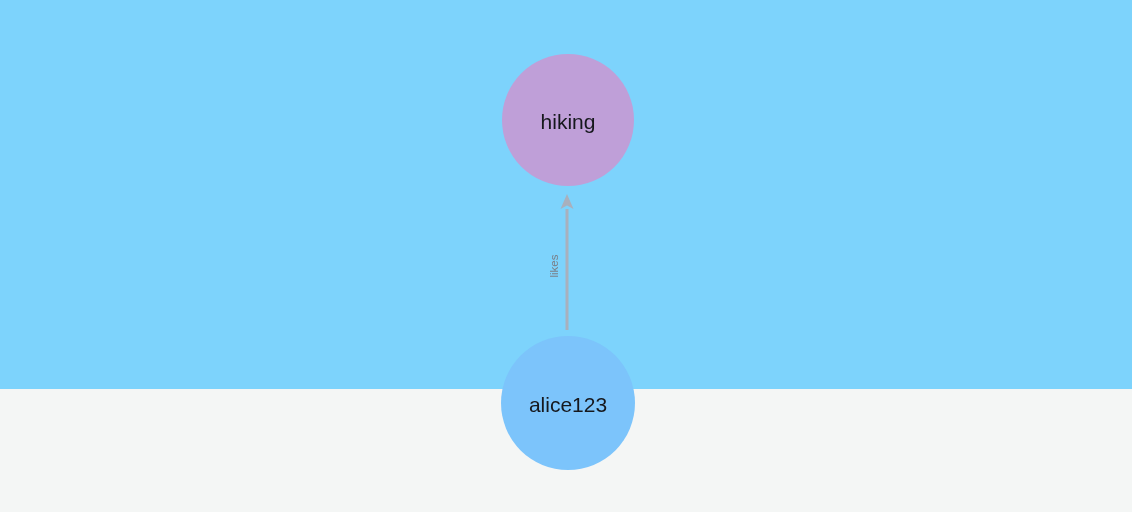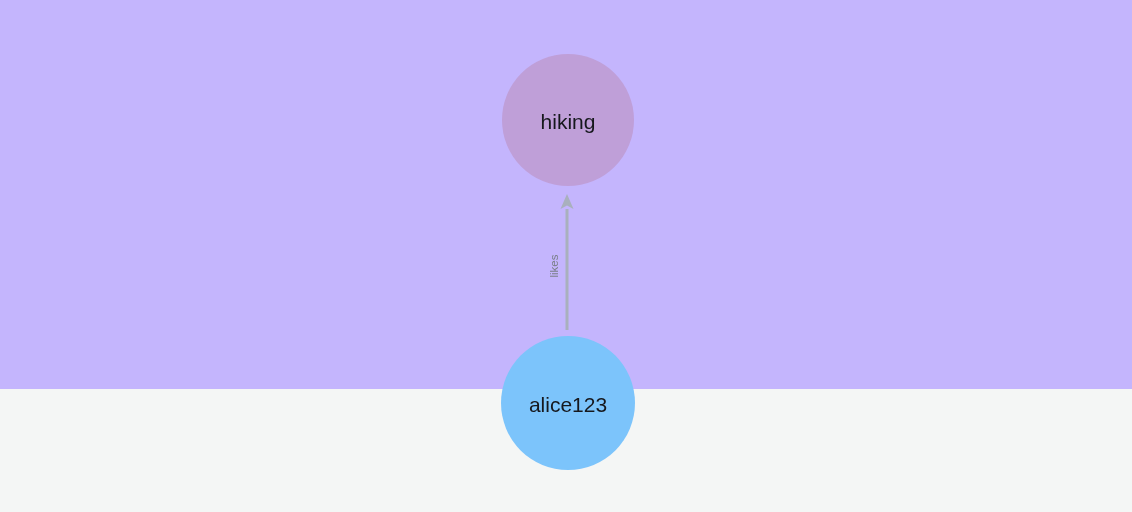--- a/index.html
+++ b/index.html
@@ -11,21 +11,21 @@
     width: 1132px;
     height: 512px;
     background: #f4f6f5;
     font-family: "Liberation Sans", sans-serif;
     overflow: hidden;
   }
   #graph-canvas {
     position: relative;
     width: 1132px;
     height: 389px;
-    background: #c4b5fd;
+    background: #7dd3fc;
   }
   .graph-svg {
     position: absolute;
     left: 0;
     top: 0;
     width: 1132px;
     height: 512px;
     display: block;
   }
   .node-circle {

